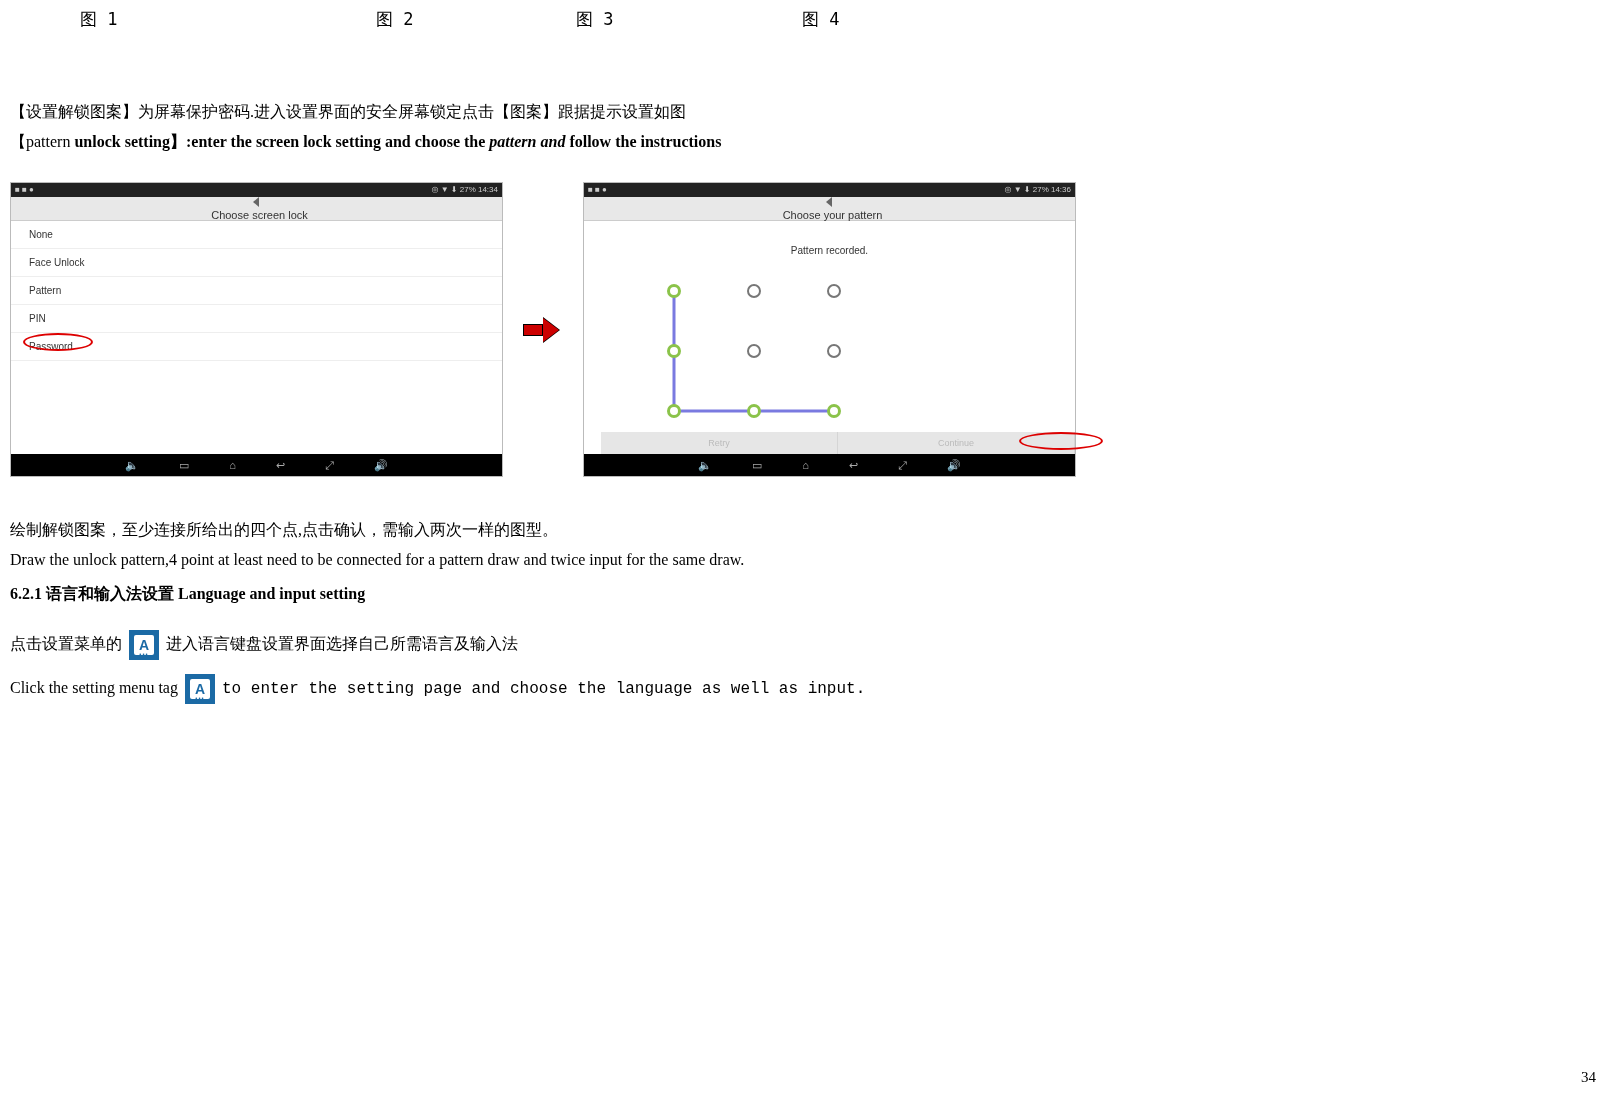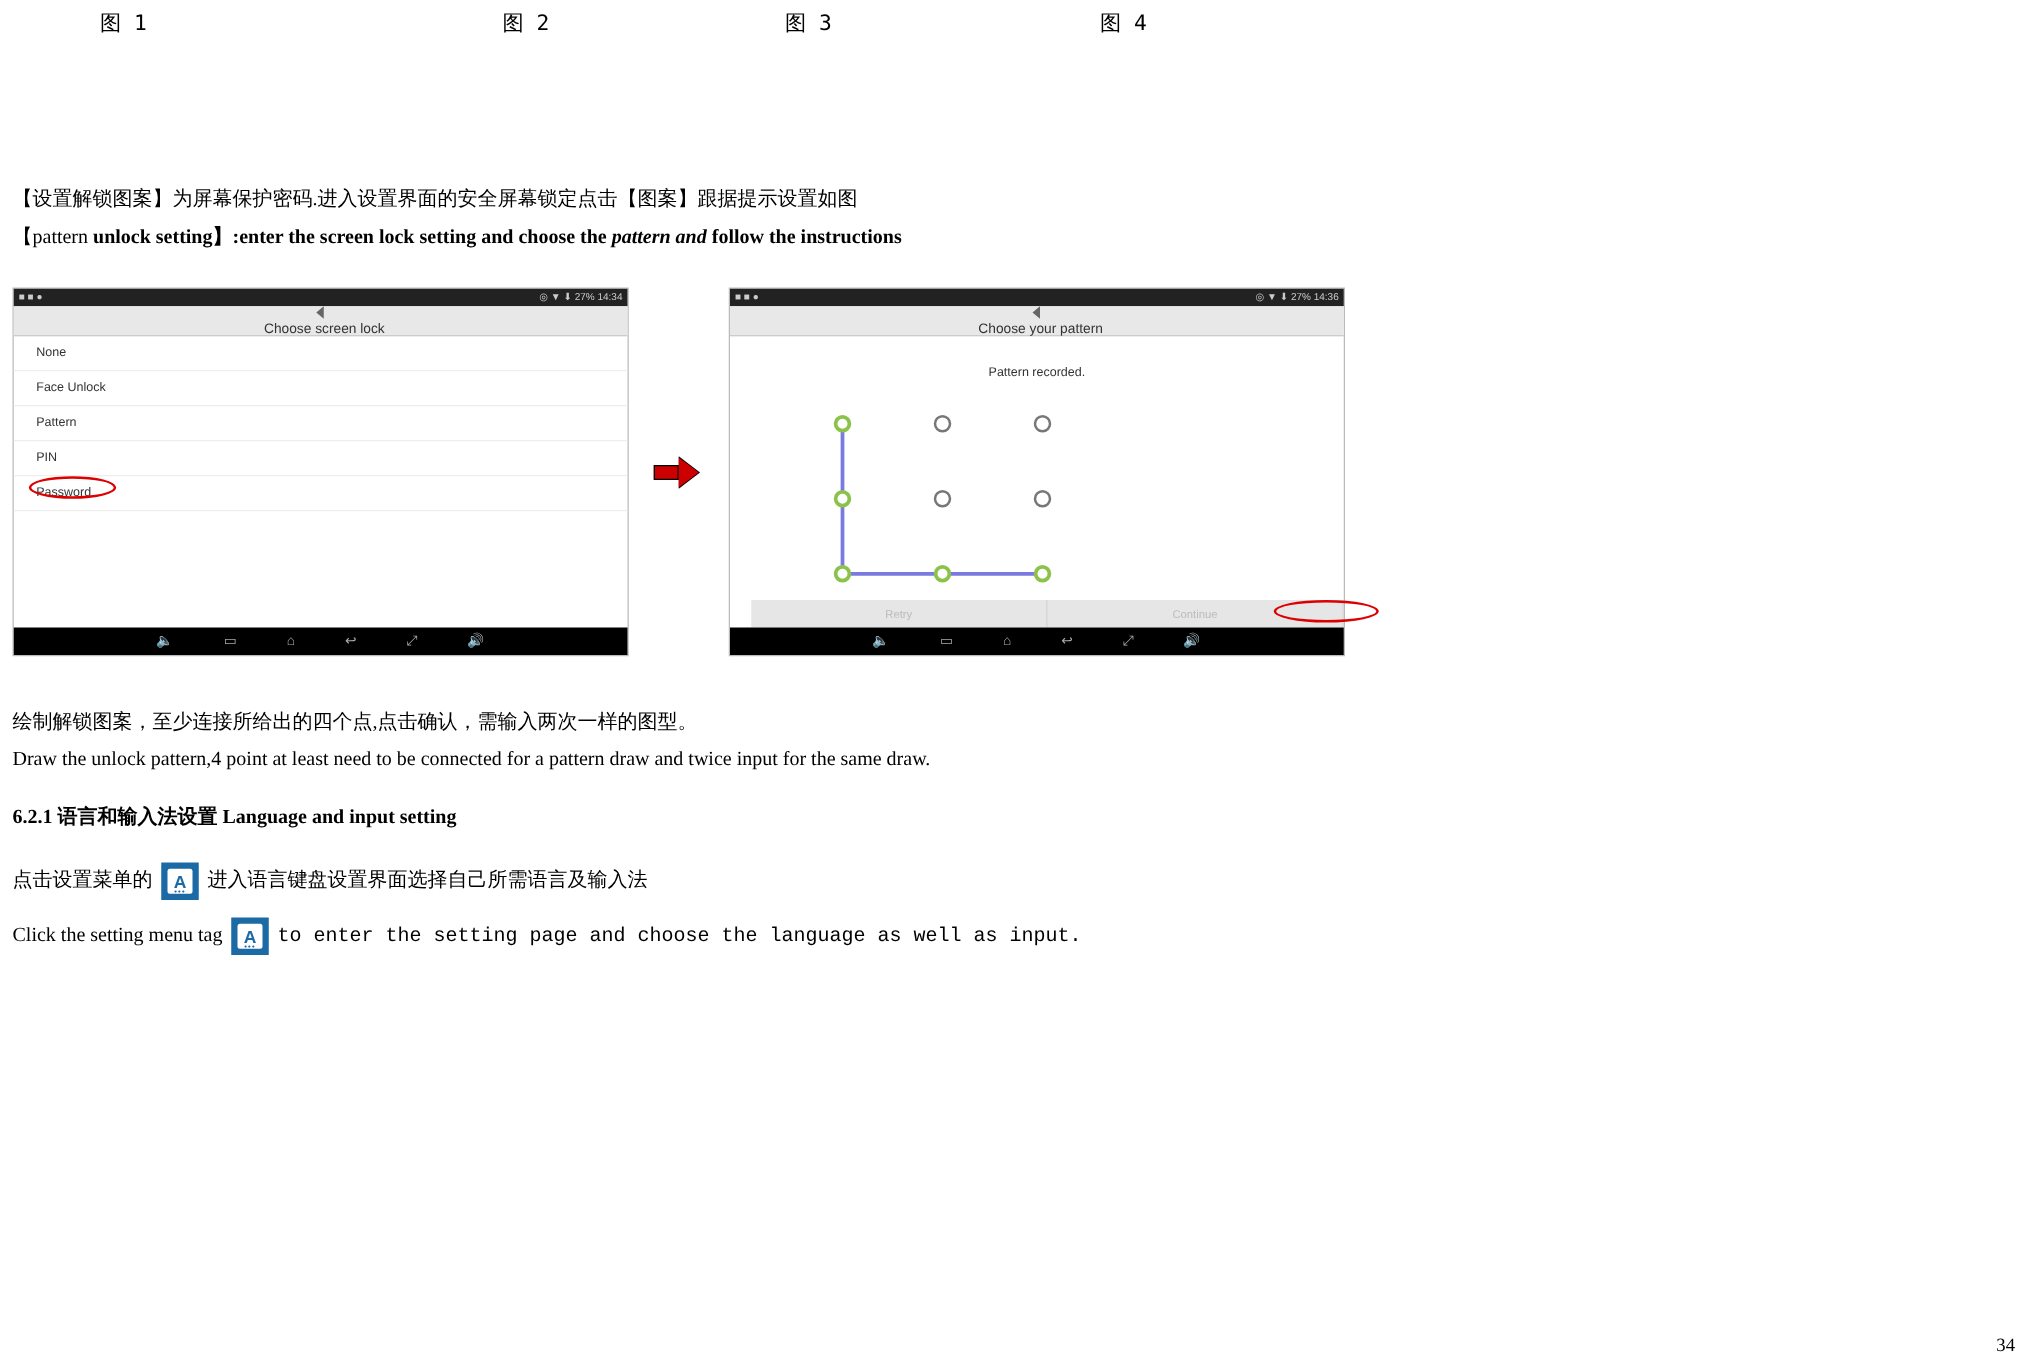--- a/index.html
+++ b/index.html
@@ -9,22 +9,21 @@
     line-height: 1.6;
     margin: 0;
     padding: 6px 10px 10px 10px;
     width: 1616px;
     color: #000;
   }
   .fig-labels {
     display: flex;
     font-family: "SimSun", monospace;
     font-size: 17px;
-    margin-bottom: 114px;
-    gap: 26px;
+    margin-bottom: 66px;
   }
   .fig-labels span:nth-child(1){ margin-left: 70px; width: 296px; }
   .fig-labels span:nth-child(2){ width: 200px; }
   .fig-labels span:nth-child(3){ width: 226px; }
   .fig-labels span:nth-child(4){ }
 
   .para { margin: 4px 0; }
   .bold { font-weight: bold; }
   .serif { font-family: "Times New Roman", serif; }
   .italic { font-style: italic; }
@@ -129,21 +128,21 @@
   .circ-red2 {
     position:absolute;
     width: 84px; height: 18px;
     border: 2px solid #d00;
     border-radius: 50%;
     right: -28px;
     bottom: 26px;
     background: transparent;
   }
 
-  .section-title { font-weight:bold; margin: 20px 0 24px 0; font-size:16px;}
+  .section-title { font-weight:bold; margin: 8px 0 24px 0; font-size:16px;}
   .mono { font-family: "Courier New", monospace; font-size:16px;}
   .lang-icon {
     display:inline-flex;
     width:30px; height:30px;
     background:#1b6aa5;
     align-items:center; justify-content:center;
     vertical-align: middle;
     margin: 0 3px;
   }
   .lang-icon .inner {
@@ -153,21 +152,21 @@
     font: bold 14px Arial;
     display:flex; align-items:center; justify-content:center;
     border-radius:2px;
     position:relative;
   }
   .lang-icon .inner:after{
     content:"•••";
     position:absolute; bottom:-2px; left:0; right:0;
     font-size:6px; letter-spacing:1px; text-align:center; color:#1b6aa5;
   }
-  .page-num { position:absolute; right:4px; bottom:6px; font-family:"Times New Roman",serif; font-size:15px; }
+  .page-num { position:absolute; right:20px; bottom:6px; font-family:"Times New Roman",serif; font-size:15px; }
 </style>
 </head>
 <body>
 
 <div class="fig-labels">
   <span>图 1</span>
   <span>图 2</span>
   <span>图 3</span>
   <span>图 4</span>
 </div>

